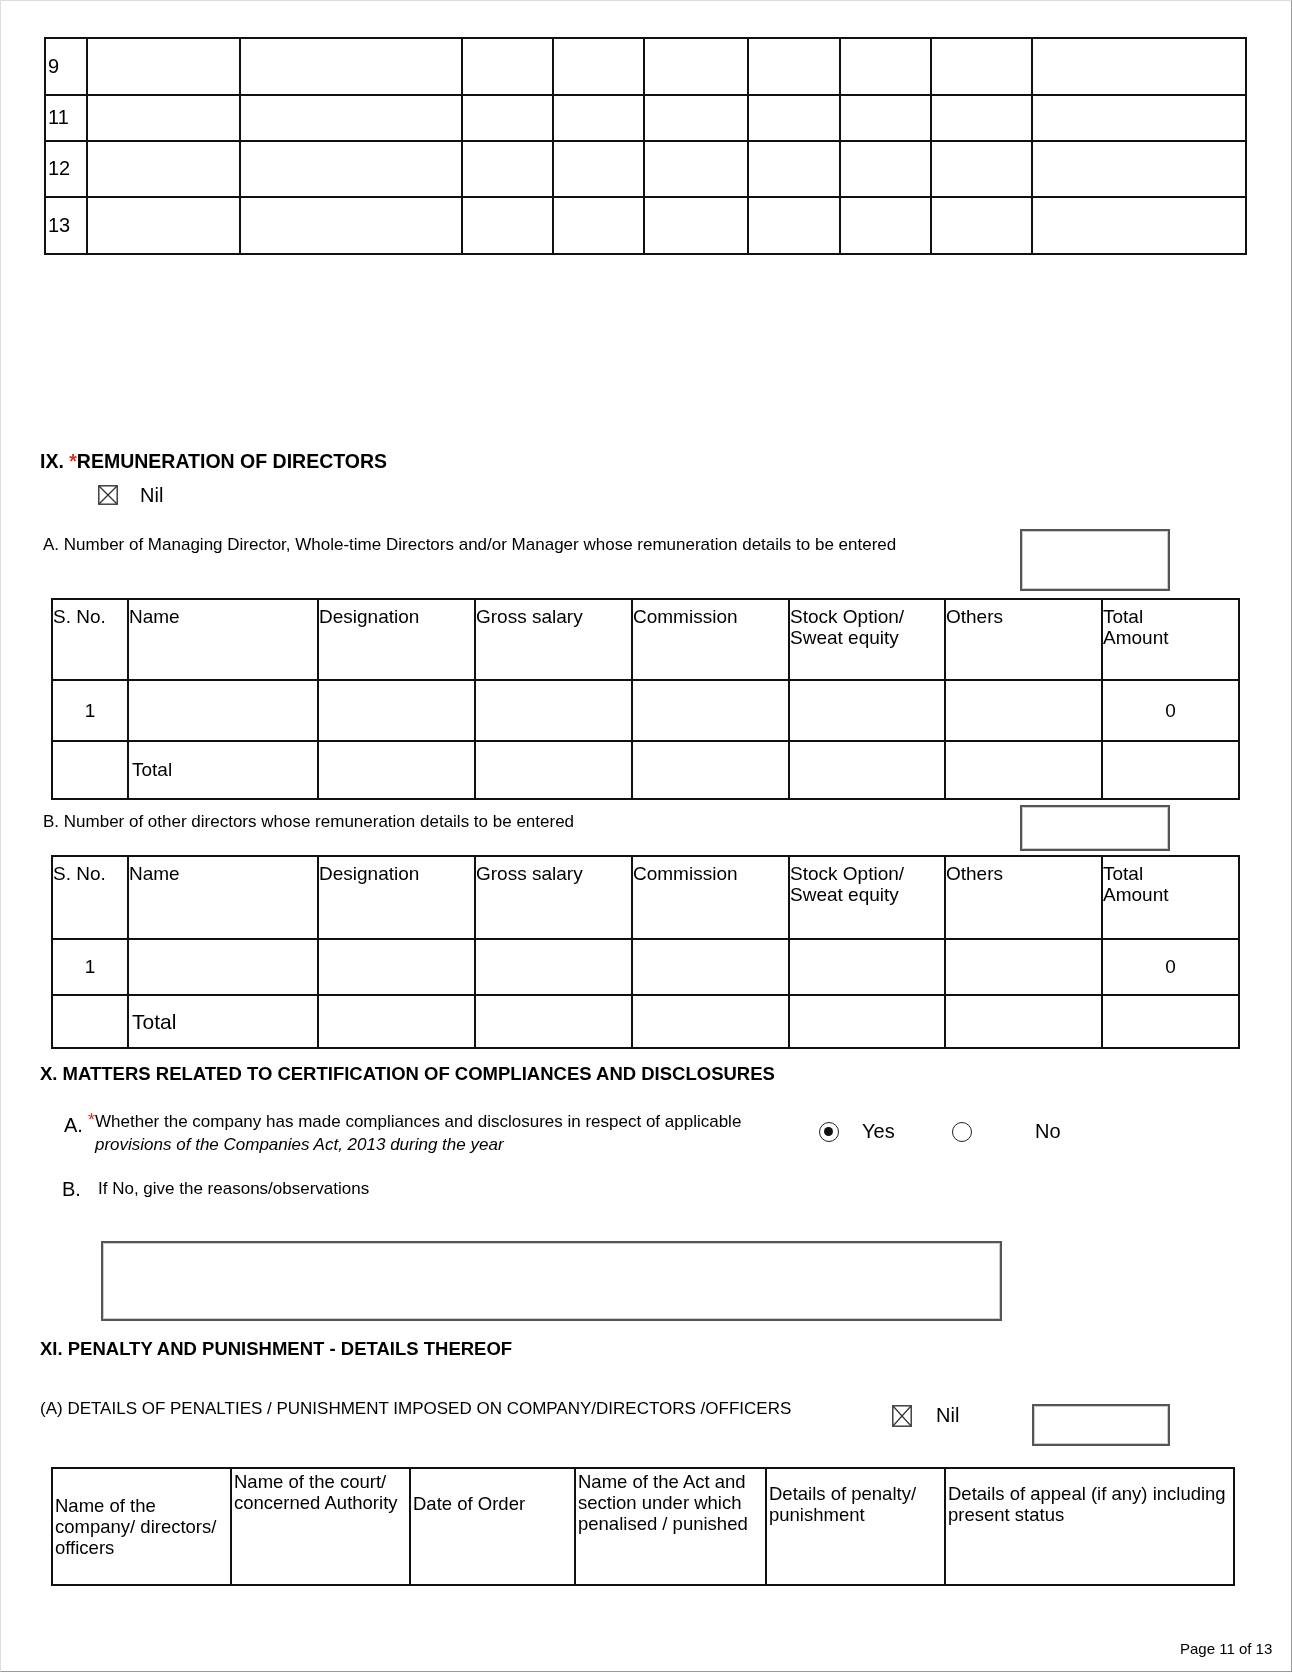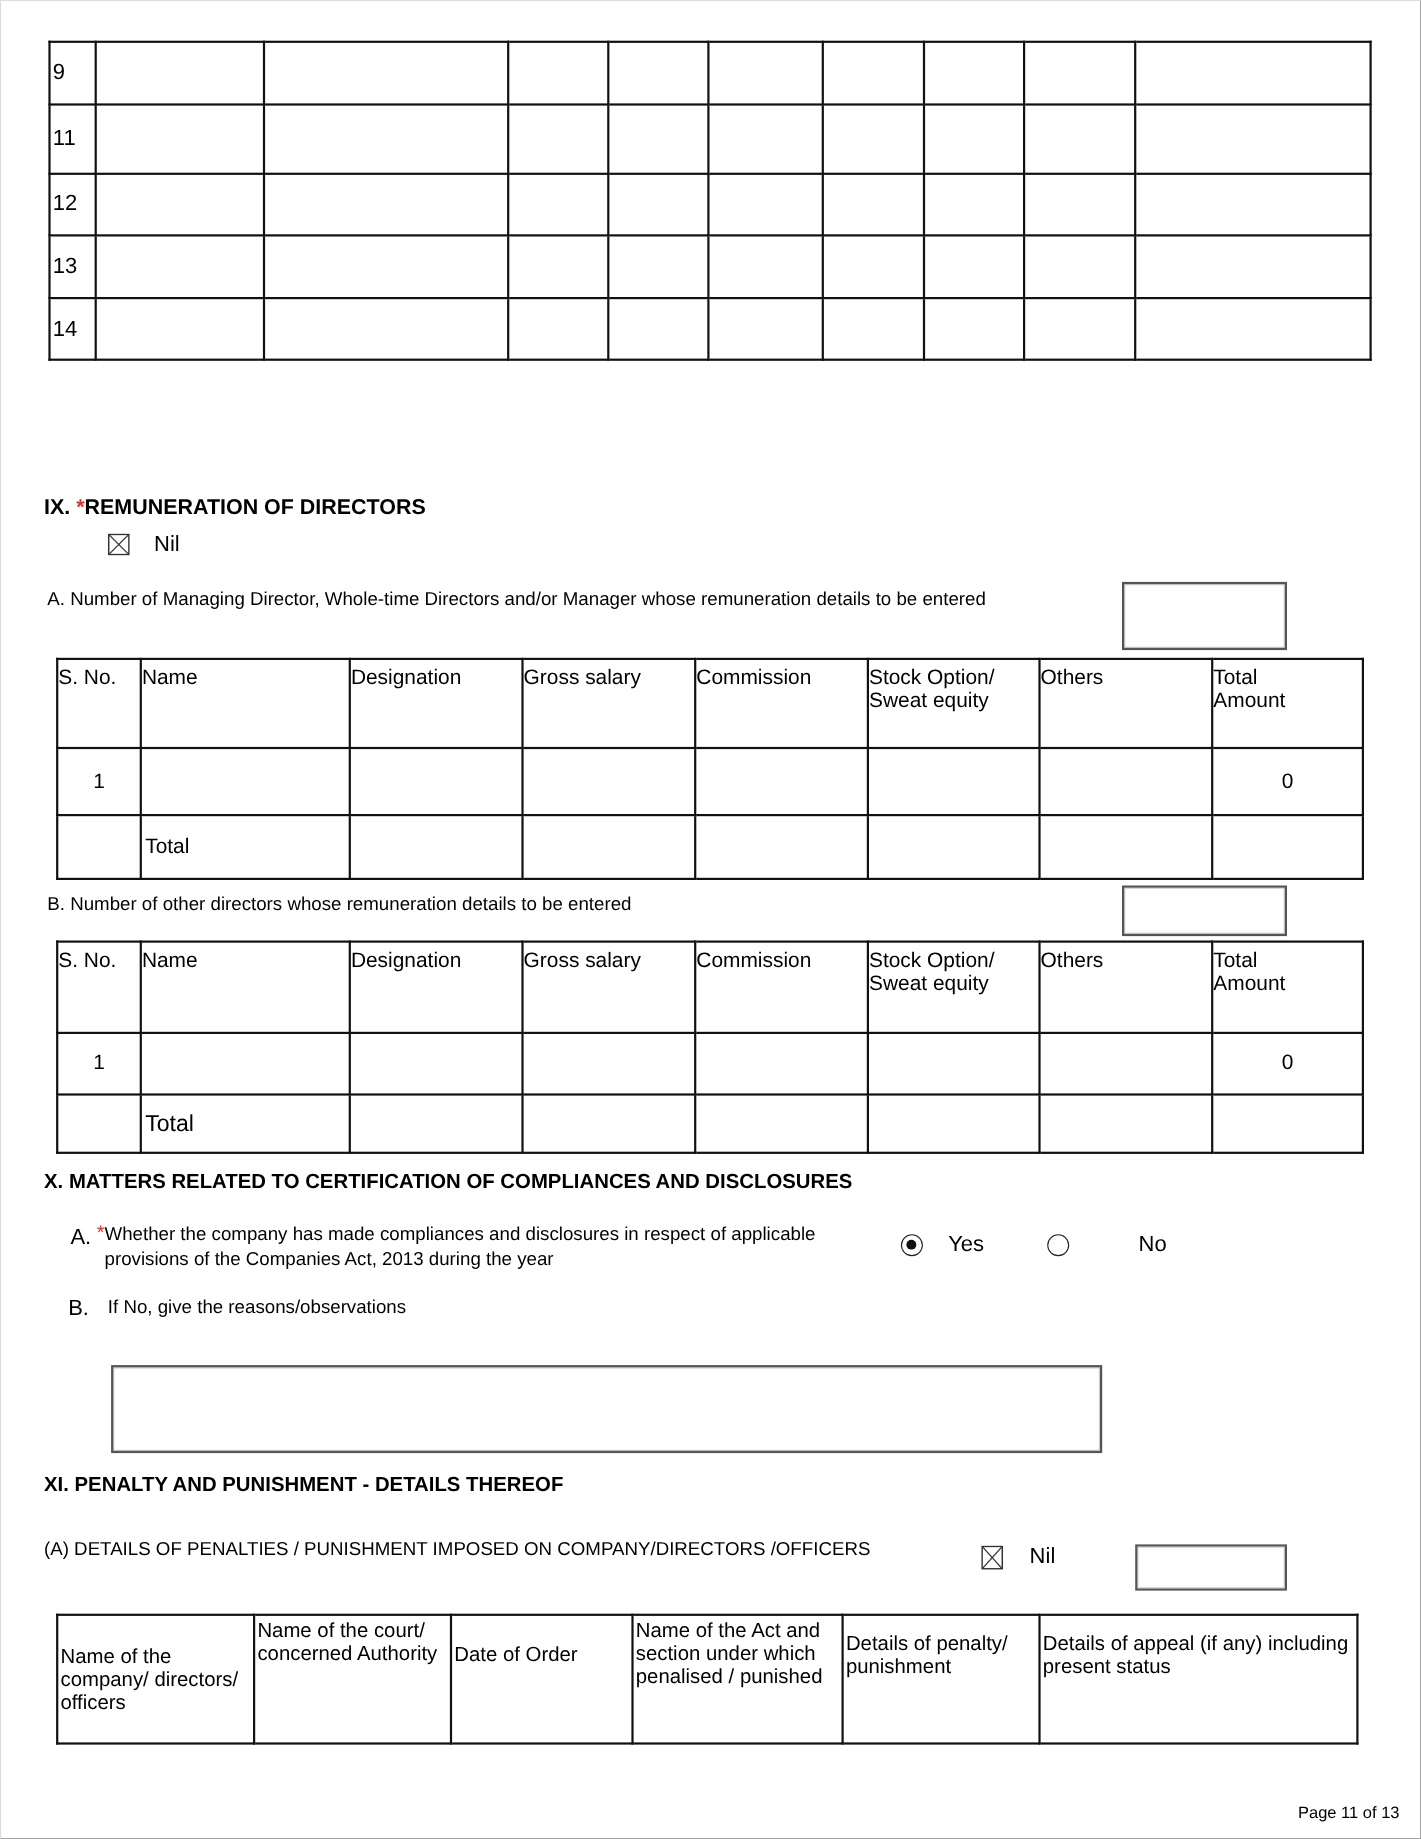--- a/index.html
+++ b/index.html
@@ -46,21 +46,21 @@
         <td></td>
         <td></td>
         <td></td>
         <td></td>
         <td></td>
         <td></td>
         <td></td>
         <td></td>
         <td></td>
       </tr>
-      <tr style="height: 63px;">
+      <tr style="height: 46px;">
         <td>11</td>
         <td></td>
         <td></td>
         <td></td>
         <td></td>
         <td></td>
         <td></td>
         <td></td>
         <td></td>
         <td></td>
@@ -72,32 +72,20 @@
         <td></td>
         <td></td>
         <td></td>
         <td></td>
         <td></td>
         <td></td>
         <td></td>
       </tr>
       <tr style="height: 56.6px;">
         <td>13</td>
-        <td></td>
-        <td></td>
-        <td></td>
-        <td></td>
-        <td></td>
-        <td></td>
-        <td></td>
-        <td></td>
-        <td></td>
-      </tr>
-      <tr style="height: 56.6px;">
-        <td>14</td>
         <td></td>
         <td></td>
         <td></td>
         <td></td>
         <td></td>
         <td></td>
         <td></td>
         <td></td>
         <td></td>
       </tr>
@@ -214,21 +202,21 @@
         <td></td>
         <td></td>
   </tr>
 </tbody>
   </table>
 
 <div class="abs h" style="left:40px; top:1063px; font-size:18.5px;">X. MATTERS RELATED TO CERTIFICATION OF COMPLIANCES AND DISCLOSURES</div>
 <div class="abs txt" style="left:64px; top:1114px; font-size:20px;">A.</div>
 <div class="abs red" style="left:88px; top:1110px; font-size:18px;">*</div>
 <div class="abs txt" style="left:95px; top:1112px;">Whether the company has made compliances and disclosures in respect of applicable</div>
-<div class="abs txt" style="left:95px; top:1135px;">provisions of the Companies Act, 2013 during the year</div>
+<div class="abs txt" style="left:95px; top:1135px;font-style:italic;">provisions of the Companies Act, 2013 during the year</div>
 <div class="radio on" style="left:819px; top:1122px;"></div>
 <div class="abs txt" style="left:862px; top:1120px; font-size:20px;">Yes</div>
 <div class="radio" style="left:952px; top:1122px;"></div>
 <div class="abs txt" style="left:997px; top:1120px; font-size:20px;margin-left:38px;">No</div>
 <div class="abs txt" style="left:62px; top:1178px; font-size:20px;">B.</div>
 <div class="abs txt" style="left:98px; top:1179px;">If No, give the reasons/observations</div>
 <div class="box" style="left:101px; top:1241px; width:897px; height:76px;"><span></span></div>
 
 <div class="abs h" style="left:40px; top:1338px; font-size:18.5px;">XI. PENALTY AND PUNISHMENT  - DETAILS THEREOF</div>
 <div class="abs txt" style="left:40px; top:1399px;">(A) DETAILS OF PENALTIES / PUNISHMENT IMPOSED ON COMPANY/DIRECTORS /OFFICERS</div>

